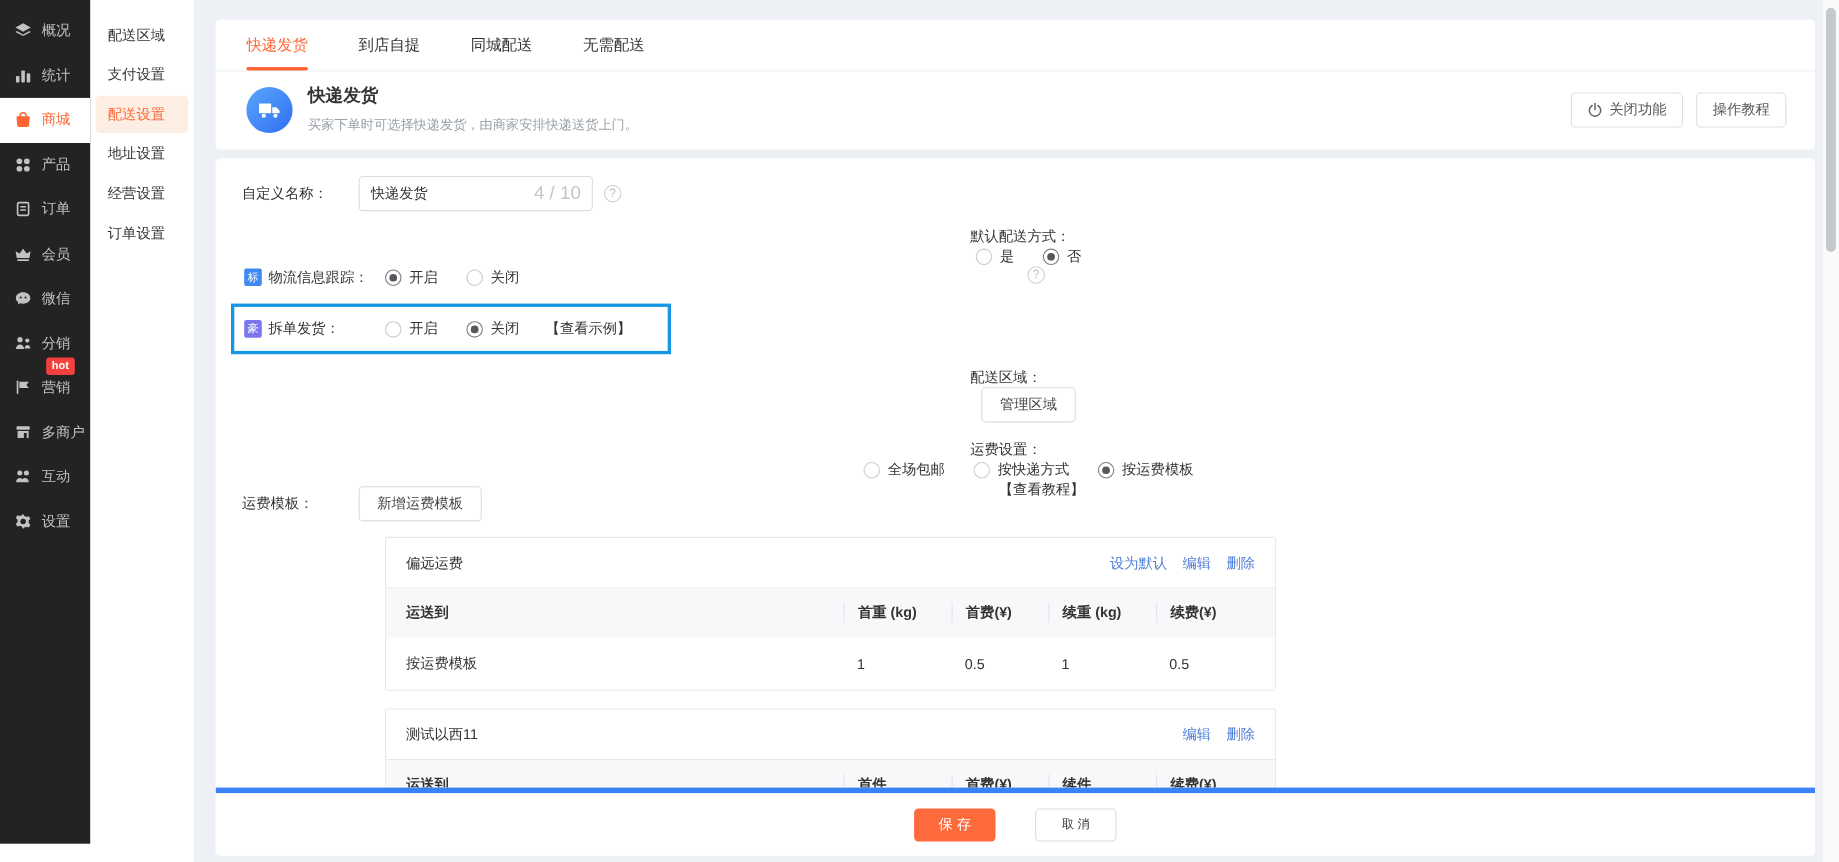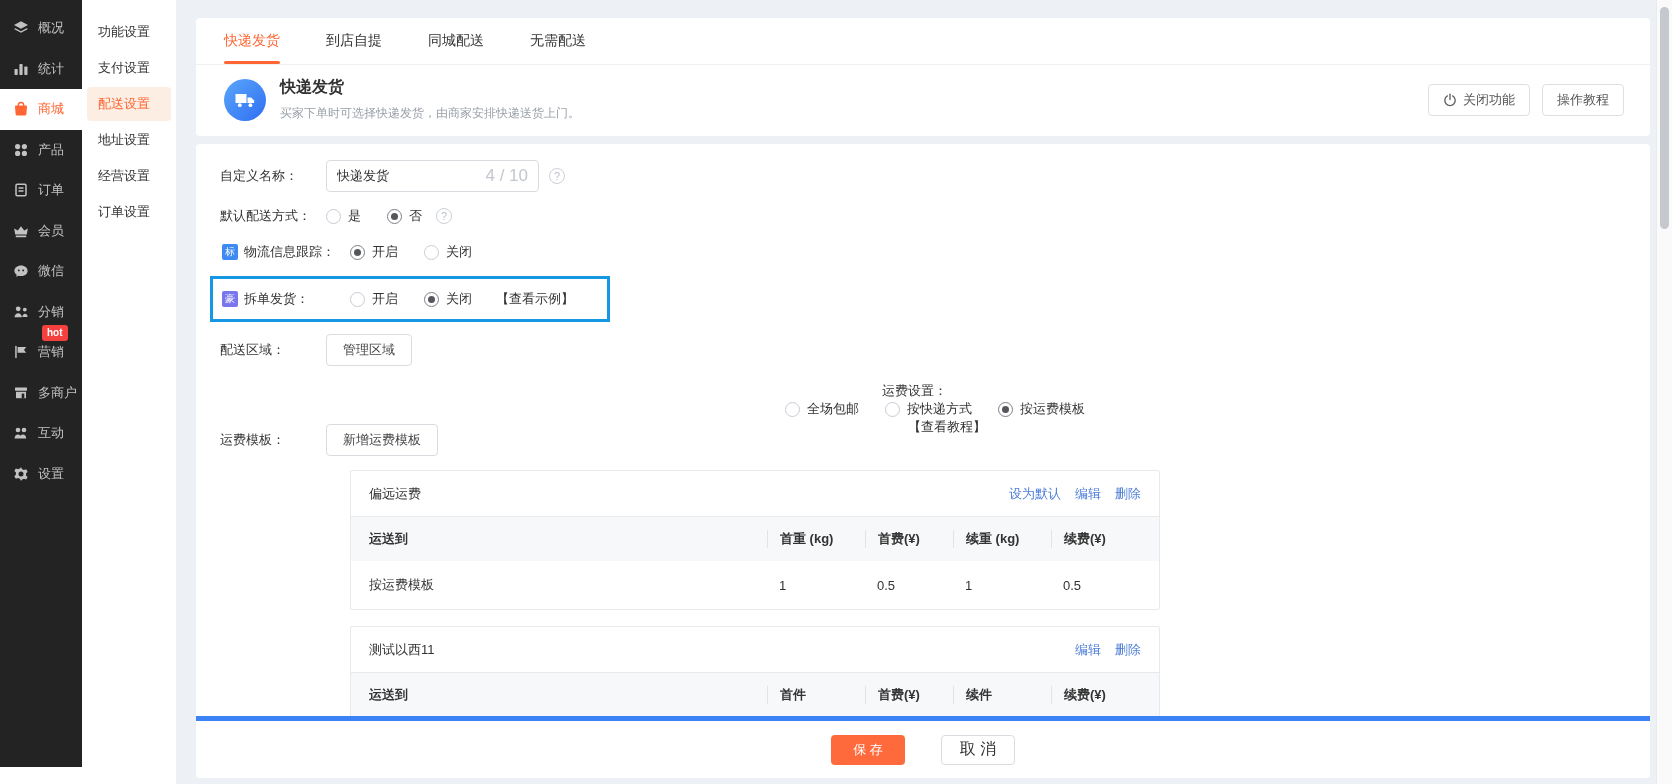--- a/index.html
+++ b/index.html
@@ -91,25 +91,25 @@
   .tpl-head .cell { height:18px; display:flex; align-items:center; }
   .tpl-head .cell:not(.c0) { border-left:1px solid #e2e4e8; }
   .t2 { margin-top:16px; }
   .t1 { margin-top:14px; }
 
   .card-footer { position:absolute; left:0; right:0; bottom:0; height:62px; background:#fff;
     border-top:5px solid #3b82f6; display:flex; align-items:center; justify-content:center; gap:36px; z-index:5; }
   .btn-save { width:74px; height:30px; background:#ff6a3c; color:#fff; border:none; border-radius:4px;
     font-size:13px; cursor:pointer; font-family:inherit; }
   .btn-cancel { width:74px; height:30px; background:#fff; color:#333; border:1px solid #d9dce1; border-radius:4px;
-    font-size:16px; cursor:pointer; font-family:inherit; }
-
-  
-  .r1 { margin-top:16px; } .r2 { margin-top:14px; height:20px; } .r3 { margin-top:16px; height:20px; }
-  .r5 { margin-top:12px; } .r6 { margin-top:16px; height:20px;flex-direction:column; } .r7 { margin-top:22px; }
+    font-size:11px; cursor:pointer; font-family:inherit; }
+
+  
+  .r1 { margin-top:16px; } .r2 { margin-top:14px; height:20px;flex-direction:column; } .r3 { margin-top:16px; height:20px; }
+  .r5 { margin-top:12px;flex-direction:column; } .r6 { margin-top:16px; height:20px;flex-direction:column; } .r7 { margin-top:22px; }
 
   
   .scrollbar { position:absolute; right:0; top:0; width:16px; height:784px; background:#fafafa;
     border-left:1px solid #ebebeb; z-index:10; }
   .scroll-thumb { position:absolute; top:7px; left:3px; width:9px; height:222px; background:#c5c8cc; border-radius:5px; }
 </style>
 </head>
 <body>
 
 <div class="stage">
@@ -204,21 +204,21 @@
     <div class="sb-item">
       <svg viewBox="0 0 16 16">
           <path fill="currentColor" fill-rule="evenodd" d="M8 1l1 2.2a5 5 0 0 1 1.9.8l2.3-.7 1.4 2.4-1.6 1.7a5 5 0 0 1 0 2l1.6 1.7-1.4 2.4-2.3-.7a5 5 0 0 1-1.9.8L8 15l-1-2.2a5 5 0 0 1-1.9-.8l-2.3.7-1.4-2.4 1.6-1.7a5 5 0 0 1 0-2L1.4 4.9l1.4-2.4 2.3.7a5 5 0 0 1 1.9-.8zM8 5.5a2.5 2.5 0 1 0 0 5 2.5 2.5 0 0 0 0-5z"></path>
         </svg>
       <span>设置</span>
     </div>
   </nav>
 
   <nav class="sub">
     <div class="sub-item">
-        <span>功能设置</span>
+        <span>配送区域</span>
       </div>
     <div class="sub-item">
         <span>支付设置</span>
       </div>
     <div class="sub-item active">
         <span>配送设置</span>
       </div>
     <div class="sub-item">
         <span>地址设置</span>
       </div>

